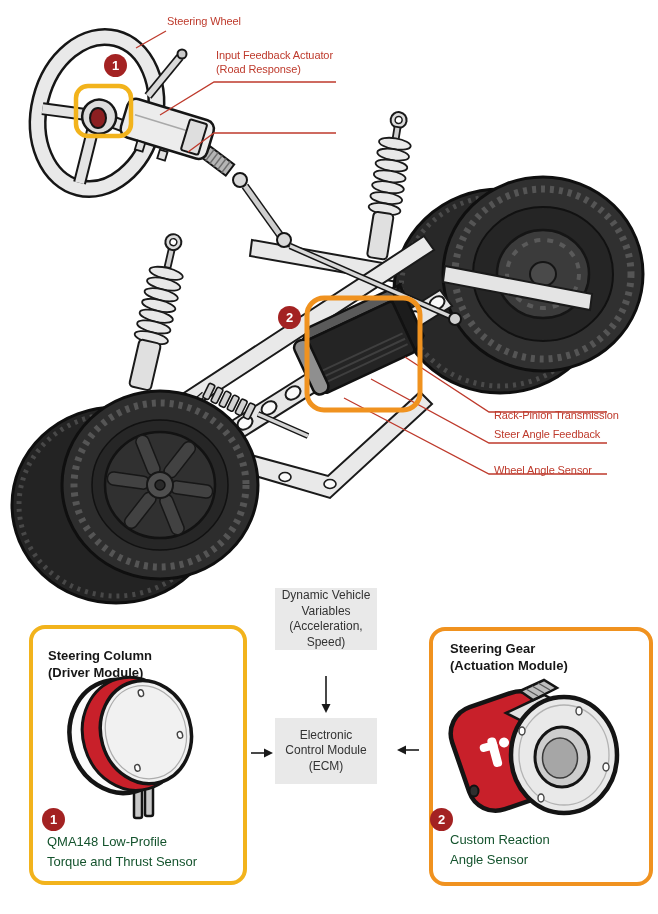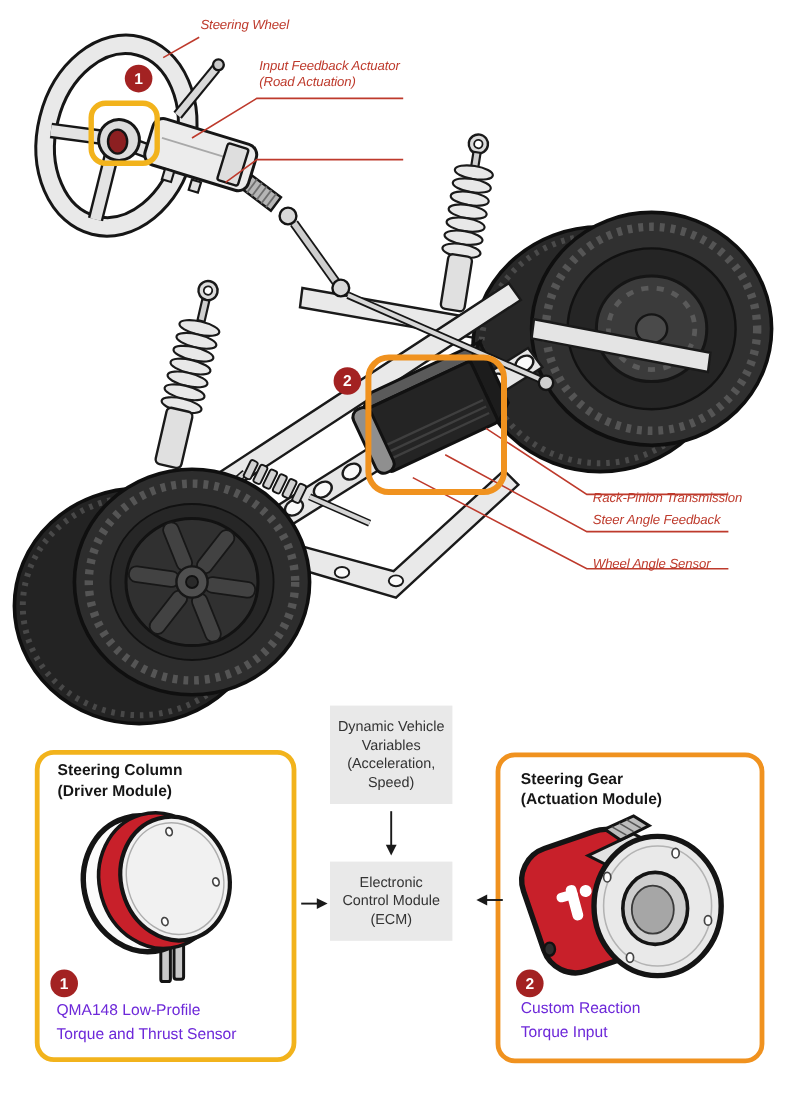--- a/index.html
+++ b/index.html
@@ -2,31 +2,31 @@
 <html style="--label_red: #BE3A2C; --marker_red: #A32222; --highlight_yellow: #F2B31C; --highlight_orange: #F0921F; --sensor_red: #C8202A; --flow_box_gray: #E9E9E9;"><head>
 <meta charset="utf-8">
 <style>
   html,body{margin:0;padding:0;background:#fff;}
   .canvas{position:relative;width:658px;height:914px;background:#fff;overflow:hidden;
           font-family:"Liberation Sans",sans-serif;}
   .abs{position:absolute;}
   svg{display:block;}
   
   .callout{position:absolute;color:var(--label_red,#BE3A2C);font-size:11px;line-height:13.5px;
-           letter-spacing:-0.1px;white-space:nowrap;z-index:6;font-style:italic;}
+           letter-spacing:-0.1px;white-space:nowrap;z-index:6;}
   
   .marker{position:absolute;width:23px;height:23px;border-radius:50%;
           background:var(--marker_red,#A32222);color:#fff;font-size:13px;font-weight:bold;
           display:flex;align-items:center;justify-content:center;z-index:7;}
   
   .module-box{position:absolute;background:#fff;border-radius:16px;box-sizing:border-box;z-index:4;}
   .module-box.input{border:4px solid var(--highlight_yellow,#F2B31C);}
   .module-box.actuation{border:4px solid var(--highlight_orange,#F0921F);}
   .module-title{position:absolute;font-size:13px;font-weight:bold;color:#161616;line-height:16.5px;}
-  .module-caption{position:absolute;font-size:13px;color:#6d28d9;line-height:19.5px;}
+  .module-caption{position:absolute;font-size:13px;color:#14532d;line-height:19.5px;}
   
   .flow-box{position:absolute;background:var(--flow_box_gray,#E9E9E9);color:#333;font-size:12px;
             line-height:15.5px;text-align:center;display:flex;flex-direction:column;
             justify-content:center;z-index:3;}
   
   .overlay{position:absolute;left:0;top:0;z-index:5;pointer-events:none;}
   .leader{stroke:var(--label_red,#BE3A2C);stroke-width:1.3;fill:none;}
   .hl-y{stroke:var(--highlight_yellow,#F2B31C);stroke-width:4.5;fill:none;}
   .hl-o{stroke:var(--highlight_orange,#F0921F);stroke-width:5;fill:none;}
   .arrow line{stroke:#1a1a1a;stroke-width:1.6;}
@@ -215,46 +215,46 @@
       <polygon points="273,753 264,748.5 264,757.5"></polygon>
       <line x1="419" y1="750" x2="404" y2="750"></line>
       <polygon points="397,750 406,745.5 406,754.5"></polygon>
     </g>
   </svg>
 
   <div class="callout" style="left:167px;top:15px">Steering Wheel</div>
 
   <div class="callout" style="left:216px;top:49px">
     <div>Input Feedback Actuator</div>
-    <div>(Road Actuation)</div>
+    <div>(Road Response)</div>
   </div>
 
 
   <div class="callout" style="left:494px;top:409px">Rack-Pinion Transmission</div>
   <div class="callout" style="left:494px;top:428px">Steer Angle Feedback</div>
   <div class="callout" style="left:494px;top:464px">Wheel Angle Sensor</div>
 
   <div class="marker" style="left:104px;top:54px">1</div>
   <div class="marker" style="left:278px;top:306px">2</div>
 
-  <div class="flow-box" style="left:275px;top:588px;width:102px;height:82px">
+  <div class="flow-box" style="left:275px;top:588px;width:102px;height:62px">
     <div>Dynamic Vehicle</div>
     <div>Variables</div>
     <div>(Acceleration,</div>
     <div>Speed)</div>
   </div>
 
   <div class="flow-box" style="left:275px;top:718px;width:102px;height:66px">
     <div>Electronic</div>
     <div>Control Module</div>
     <div>(ECM)</div>
   </div>
 
   <div class="module-box input" style="left:29px;top:625px;width:218px;height:260px">
-    <div class="module-title" style="left:15px;top:5px">
+    <div class="module-title" style="left:15px;top:19px">
       <div>Steering Column</div>
       <div>(Driver Module)</div>
     </div>
     <svg class="abs" style="left:17px;top:43px" width="172" height="152" viewBox="0 0 172 152">
       <g fill="#c9c9c9" stroke="#141414">
         <rect x="84" y="100" width="8" height="46" rx="2" stroke-width="2.5"></rect>
         <rect x="95" y="102" width="8" height="42" rx="2" stroke-width="2.5"></rect>
         <line x1="83" y1="114" x2="104" y2="116" stroke-width="1.5"></line>
       </g>
       <g transform="rotate(-16 86 62)">
@@ -267,21 +267,21 @@
         <ellipse cx="78" cy="95" rx="2.6" ry="3.4" fill="#ffffff" stroke="#444444" stroke-width="1.4"></ellipse>
       </g>
     </svg>
     <div class="module-caption" style="left:14px;top:203px">
       <div>QMA148 Low-Profile</div>
       <div>Torque and Thrust Sensor</div>
     </div>
   </div>
   <div class="marker" style="left:42px;top:808px">1</div>
 
-  <div class="module-box actuation" style="left:413px;top:627px;width:224px;height:259px">
+  <div class="module-box actuation" style="left:429px;top:627px;width:224px;height:259px">
     <div class="module-title" style="left:17px;top:10px">
       <div>Steering Gear</div>
       <div>(Actuation Module)</div>
     </div>
     <svg class="abs" style="left:11px;top:40px" width="192" height="160" viewBox="0 0 192 160">
       <rect class="sensor-red" x="14" y="26" width="100" height="108" rx="28" transform="rotate(-19 64 80)" stroke="#141414" stroke-width="4.5"></rect>
       <polygon points="62,42 100,24 120,34 82,52" fill="#e2e2e2" stroke="#141414" stroke-width="2.5"></polygon>
       <polygon points="76,20 100,9 113,17 89,29" fill="#bdbdbd" stroke="#141414" stroke-width="2.5"></polygon>
       <line x1="82" y1="18" x2="94" y2="25" stroke="#555555" stroke-width="1.3"></line>
       <line x1="88" y1="15" x2="100" y2="22" stroke="#555555" stroke-width="1.3"></line>
@@ -296,18 +296,18 @@
       <ellipse cx="97" cy="127" rx="3" ry="4" fill="#fdfdfd" stroke="#444444" stroke-width="1.4"></ellipse>
       <ellipse cx="78" cy="60" rx="3" ry="4" fill="#fdfdfd" stroke="#444444" stroke-width="1.4"></ellipse>
       <g transform="rotate(-15 52 84)" fill="#ffffff">
         <rect x="47" y="66" width="9" height="30" rx="4"></rect>
         <rect x="38" y="70" width="18" height="8" rx="4"></rect>
         <circle cx="63" cy="74" r="5"></circle>
       </g>
     </svg>
     <div class="module-caption" style="left:17px;top:199px">
       <div>Custom Reaction</div>
-      <div>Torque Input</div>
+      <div>Angle Sensor</div>
     </div>
   </div>
   <div class="marker" style="left:430px;top:808px">2</div>
 
 </div>
 
 </body></html>

